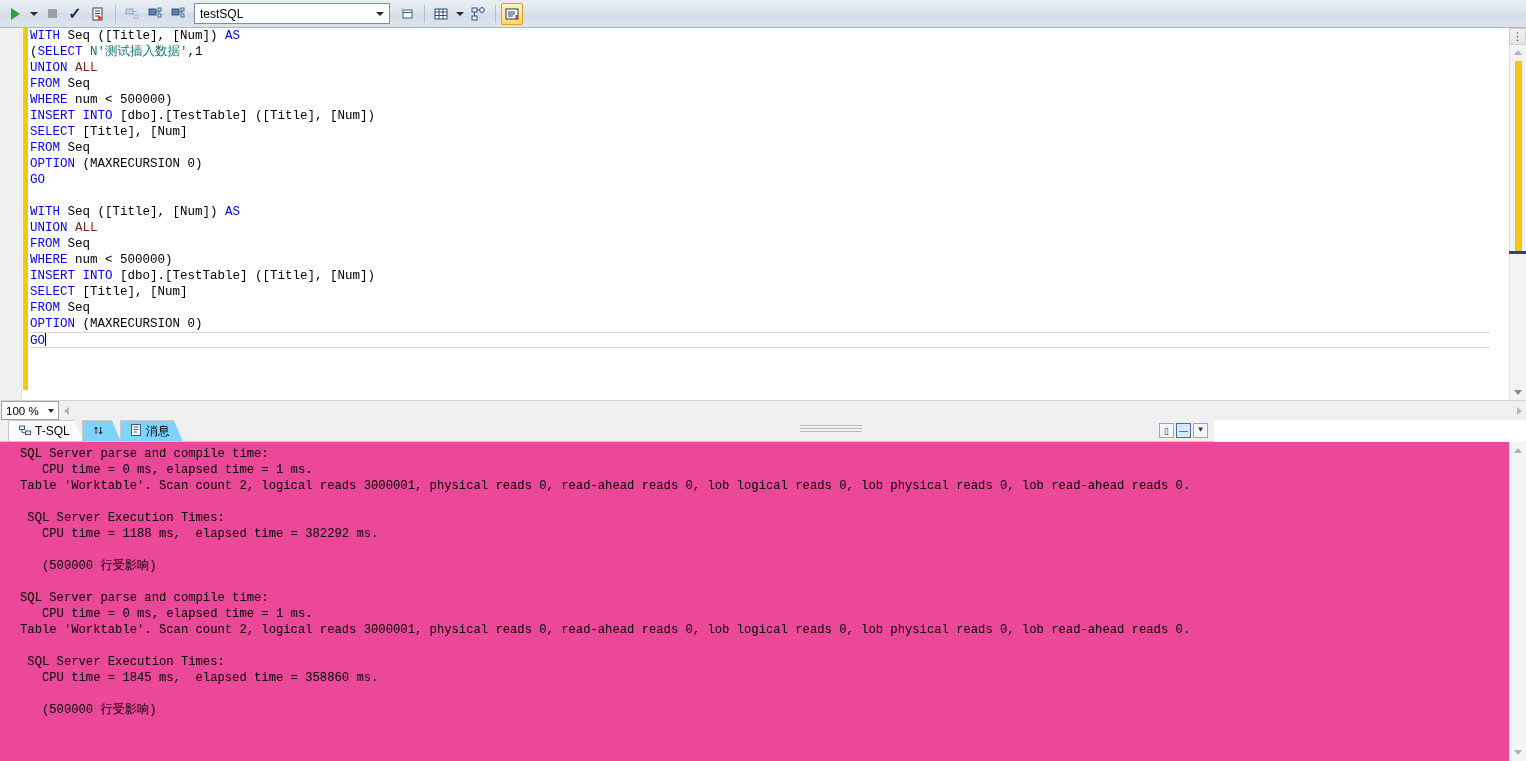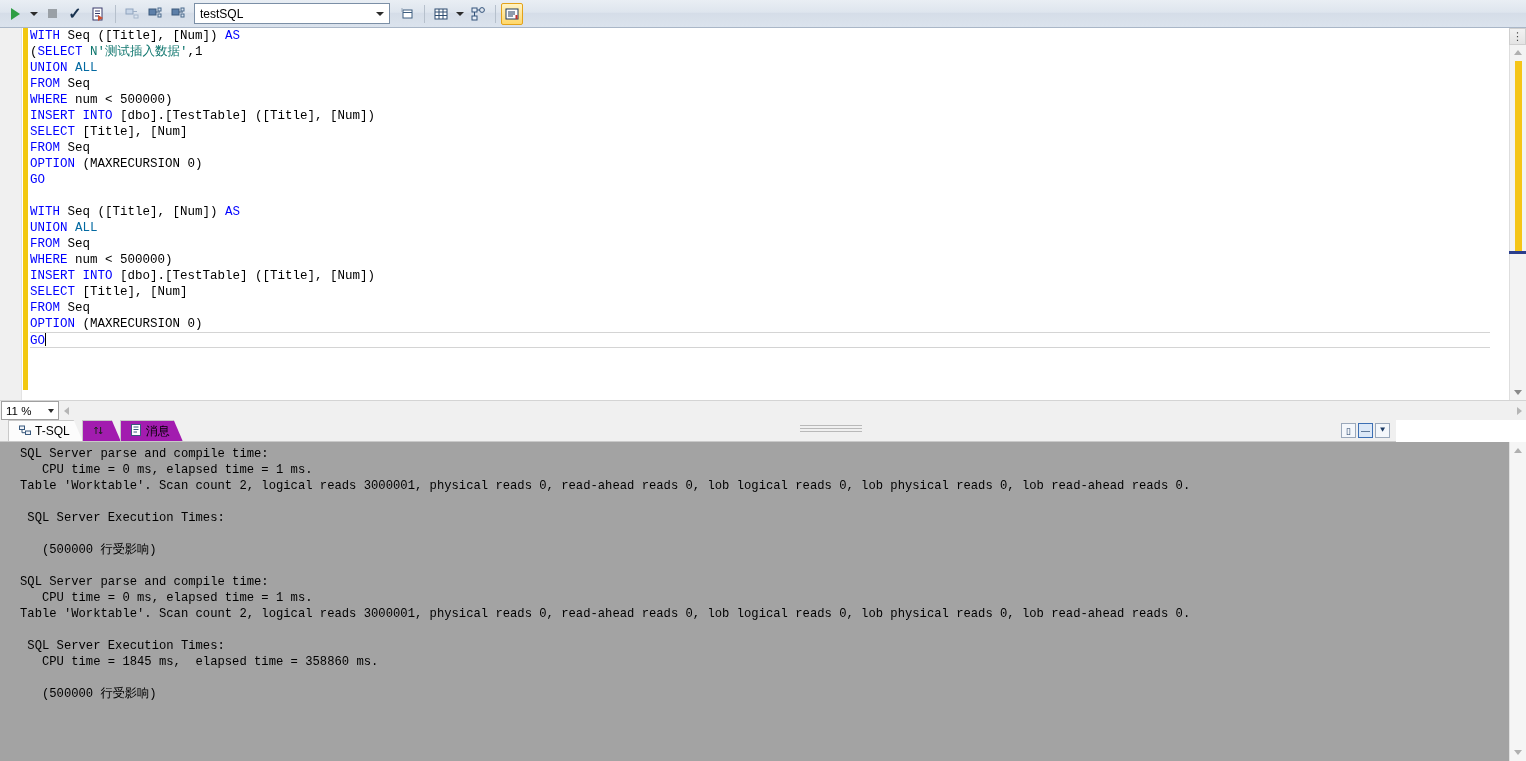--- a/index.html
+++ b/index.html
@@ -56,21 +56,21 @@
   .changebar {
     position: absolute; top: 0; left: 23px; width: 5px; height: 362px;
     background: #f2c811;
   }
   .code {
     position: absolute; top: 0; left: 30px; width: 1460px;
     font-family: "Liberation Mono", monospace; font-size: 12.5px;
   }
   .ln { height: 16px; line-height: 16px; white-space: pre; font-family: Liberation Mono, monospace; }
   .kw { color: #0000ff; }
-  .gray { color: #0369a1; }
+  .gray { color: #7f1d1d; }
   .str { color: #0f766e; }
   .pl { color: #000000; }
   .curline {
     border: 1px solid #d4d4d4; border-left: none; border-right: none;
     background: #ffffff;
   }
   .caret {
     display: inline-block; width: 1px; height: 13px; background: #000;
     vertical-align: -2px; margin-left: 0px;
   }
@@ -120,49 +120,49 @@
   }
   .hsb { flex: 1; height: 17px; background: #f0f0f0; position: relative; display:flex; align-items:center; }
   .hsb .lft, .hsb .rgt {
     width: 14px; height: 14px; display: flex; align-items: center; justify-content: center;
   }
   .hsb .lft i { width:0;height:0;border-top:4px solid transparent;border-bottom:4px solid transparent;border-right:5px solid #b5b5b5; }
   .hsb .rgt i { width:0;height:0;border-top:4px solid transparent;border-bottom:4px solid transparent;border-left:5px solid #b5b5b5; }
 
   
   .tabbar {
-    position: absolute; top: 420px; left: 0; width: 1396px; height: 22px;
+    position: absolute; top: 420px; left: 0; width: 1214px; height: 22px;
     background: #f0f0f0; border-bottom: 1px solid #c9c9c9; display: flex; align-items: flex-end;
   }
   .tab {
     height: 21px; display: flex; align-items: center; gap: 4px;
     padding: 0 12px 0 10px; font-size: 12px; position: relative;
     background: #fcfcfc; border: 1px solid #c9c9c9; border-bottom: none;
     margin-right: -1px; clip-path: polygon(0 0, calc(100% - 9px) 0, 100% 100%, 0 100%);
   }
   .tab.first { margin-left: 8px; }
-  .tab.plain { background: #a21caf; }
+  .tab.plain { background: #7dd3fc; }
   .tab-ico { font-size: 11px; color: #2b4a6f; }
   .grip {
     position: absolute; left: 800px; top: 5px; width: 62px; height: 8px;
   }
   .grip div { height: 1px; background: #b9b9b9; margin-bottom: 2px; }
   .winbtns {
     position: absolute; right: 6px; top: 3px; display: flex; gap: 2px;
   }
   .winbtn {
     width: 15px; height: 15px; border: 1px solid #9aa8bb; background: #f4f7fb;
     display: flex; align-items: center; justify-content: center; font-size: 9px; color: #1b3a63;
   }
   .winbtn.sel { border-color: #3c6fb4; background: #dce8f7; }
 
   
   .messages {
     position: absolute; top: 442px; left: 0; width: 1526px; height: 319px;
-    background: #a3a3a3; overflow: hidden;
+    background: #ec4899; overflow: hidden;
   }
   .msg-inner {
     position: absolute; top: 4px; left: 20px; width: 1480px;
     font-family: "Liberation Mono", monospace; font-size: 12.2px; color: #000;
   }
   .mline { height: 16px; line-height: 16px; white-space: pre; }
   .mline.blank { height: 16px; }
   .msg-scroll {
     position: absolute; top: 0; right: 0; width: 17px; height: 319px;
     background: #f5f5f5; border-left: 1px solid #e0e0e0;
@@ -308,21 +308,21 @@
       <div class="ed-yellowbar"></div>
       <div class="ed-bluemark"></div>
       <div class="ed-downarrow">
           <i></i>
         </div>
     </div>
   </div>
 
   <div class="hstrip">
     <div class="zoom-combo">
-      <span>11 %</span>
+      <span>100 %</span>
       <span class="arrow"></span>
     </div>
     <div class="hsb">
       <div class="lft">
           <i></i>
         </div>
       <div style="flex:1"></div>
       <div class="rgt">
           <i></i>
         </div>
@@ -384,20 +384,21 @@
     </div>
   </div>
 
   <div class="messages">
     <div class="msg-inner" id="msg-lines">
         <div class="mline">SQL Server parse and compile time:</div>
         <div class="mline">   CPU time = 0 ms, elapsed time = 1 ms.</div>
         <div class="mline">Table 'Worktable'. Scan count 2, logical reads 3000001, physical reads 0, read-ahead reads 0, lob logical reads 0, lob physical reads 0, lob read-ahead reads 0.</div>
         <div class="mline blank">&nbsp;</div>
         <div class="mline"> SQL Server Execution Times:</div>
+        <div class="mline">   CPU time = 1188 ms,  elapsed time = 382292 ms.</div>
         <div class="mline blank">&nbsp;</div>
         <div class="mline">   (500000 行受影响)</div>
         <div class="mline blank">&nbsp;</div>
         <div class="mline">SQL Server parse and compile time:</div>
         <div class="mline">   CPU time = 0 ms, elapsed time = 1 ms.</div>
         <div class="mline">Table 'Worktable'. Scan count 2, logical reads 3000001, physical reads 0, read-ahead reads 0, lob logical reads 0, lob physical reads 0, lob read-ahead reads 0.</div>
         <div class="mline blank">&nbsp;</div>
         <div class="mline"> SQL Server Execution Times:</div>
         <div class="mline">   CPU time = 1845 ms,  elapsed time = 358860 ms.</div>
         <div class="mline blank">&nbsp;</div>

